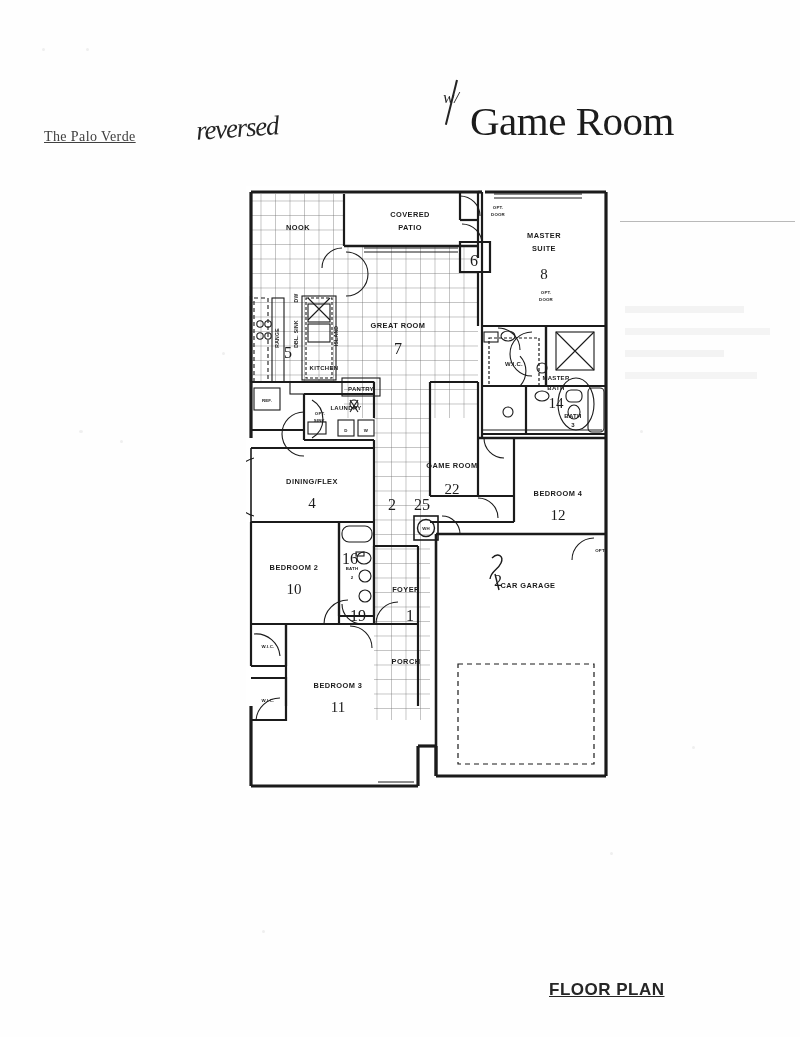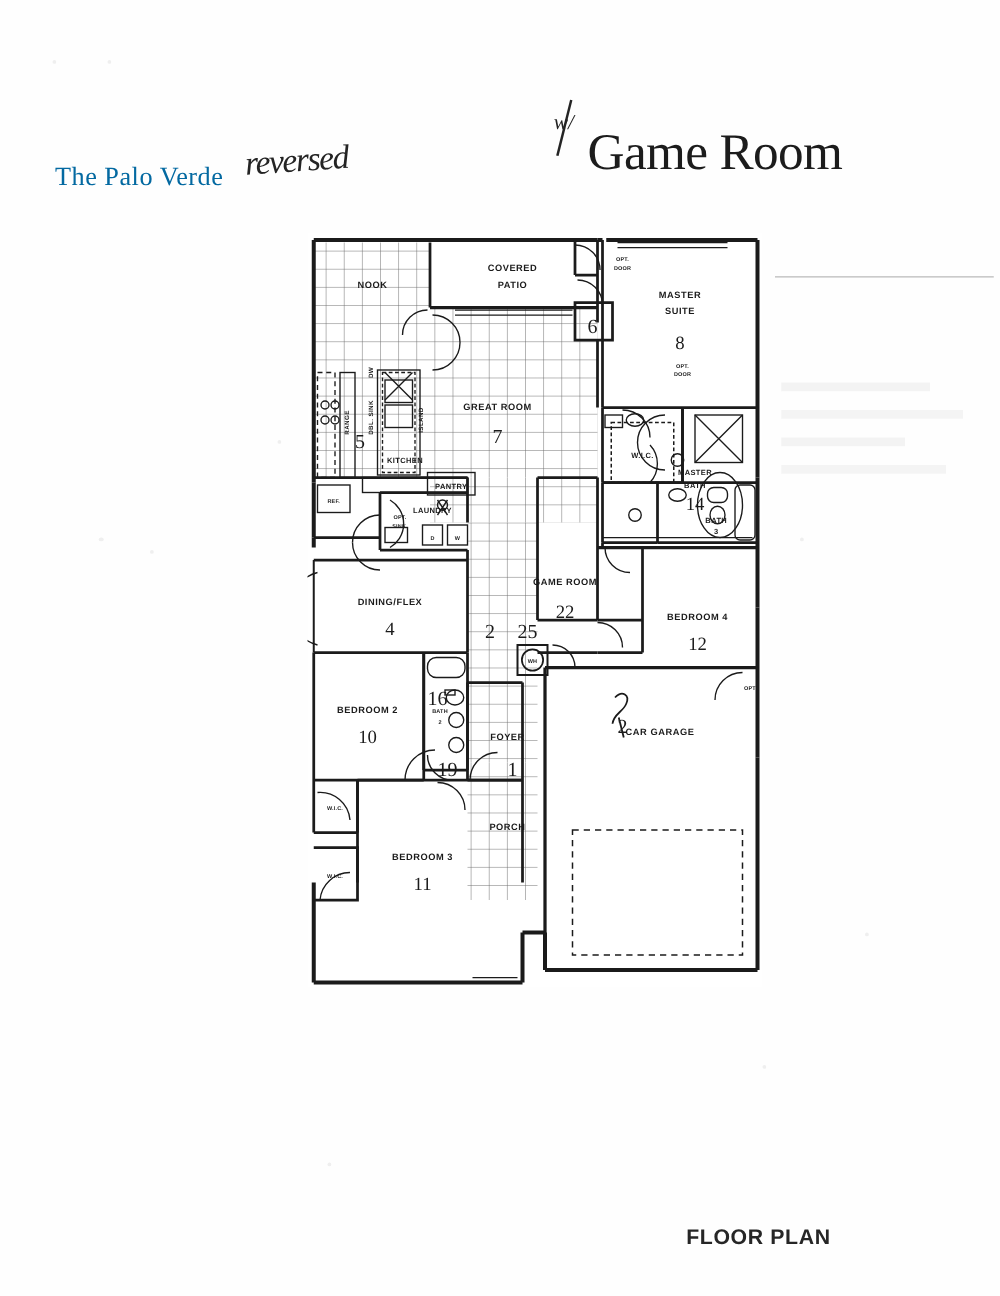--- a/index.html
+++ b/index.html
@@ -6,21 +6,21 @@
   html,body{margin:0;padding:0;background:#ffffff;}
   body{
     width:800px;height:1037px;position:relative;overflow:hidden;
     font-family:"Liberation Sans", sans-serif;color:#1a1a1a;
   }
   #sheet{position:absolute;inset:0;background:#fefefe;}
 
   
   .title-serif{
     position:absolute;font-family:"Liberation Serif", serif;
-    font-size:21px;letter-spacing:.4px;color:#0369a1;white-space:nowrap;
+    font-size:14px;letter-spacing:.4px;color:#404040;white-space:nowrap;text-decoration:underline;
   }
   #plan-name{left:44px;top:129px;}
   #hand-reversed{
     position:absolute;left:196px;top:113px;
     font-family:"Liberation Serif", serif;font-style:italic;
     font-size:27px;color:#242424;
     transform:rotate(-4deg);white-space:nowrap;
     letter-spacing:-1.2px;
   }
   #hand-w{
@@ -41,21 +41,21 @@
   
   #watermark{
     position:absolute;left:6px;top:973px;
     font-family:"Liberation Sans", sans-serif;font-size:30px;
     letter-spacing:2px;color:transparent;
     -webkit-text-stroke:1px #c9c9c9;white-space:nowrap;opacity:.85;
   }
   #footer-label{
     position:absolute;left:549px;top:980px;
     font-family:"Liberation Sans", sans-serif;font-size:17px;
-    font-weight:600;letter-spacing:.5px;color:#262626;white-space:nowrap;
+    font-weight:600;letter-spacing:.5px;color:#262626;white-space:nowrap;text-decoration:underline;
   }
 
   
   .speck{position:absolute;background:#efefef;border-radius:50%;}
   #ghost-line{
     position:absolute;left:620px;top:221px;width:175px;height:1px;
     background:#b9b9b9;
   }
   #ghost-text{
     position:absolute;left:625px;top:300px;width:165px;height:86px;

